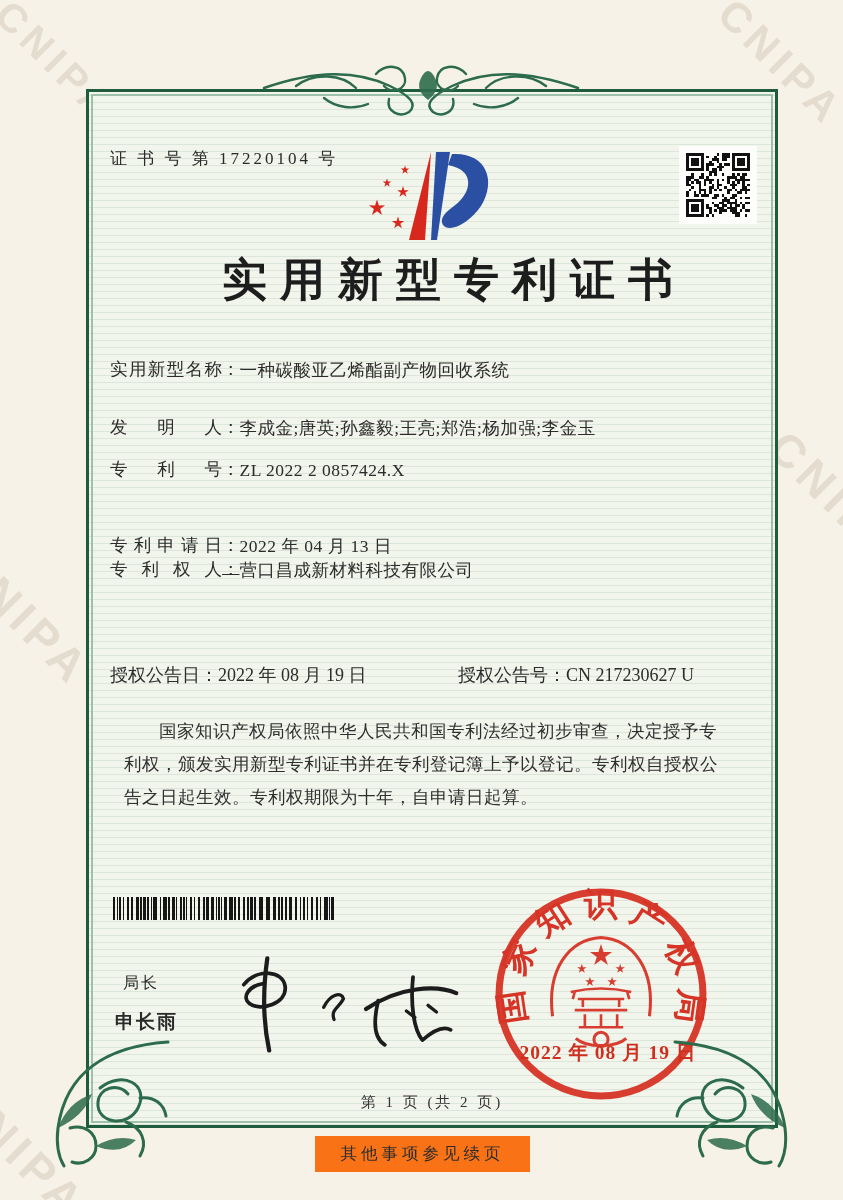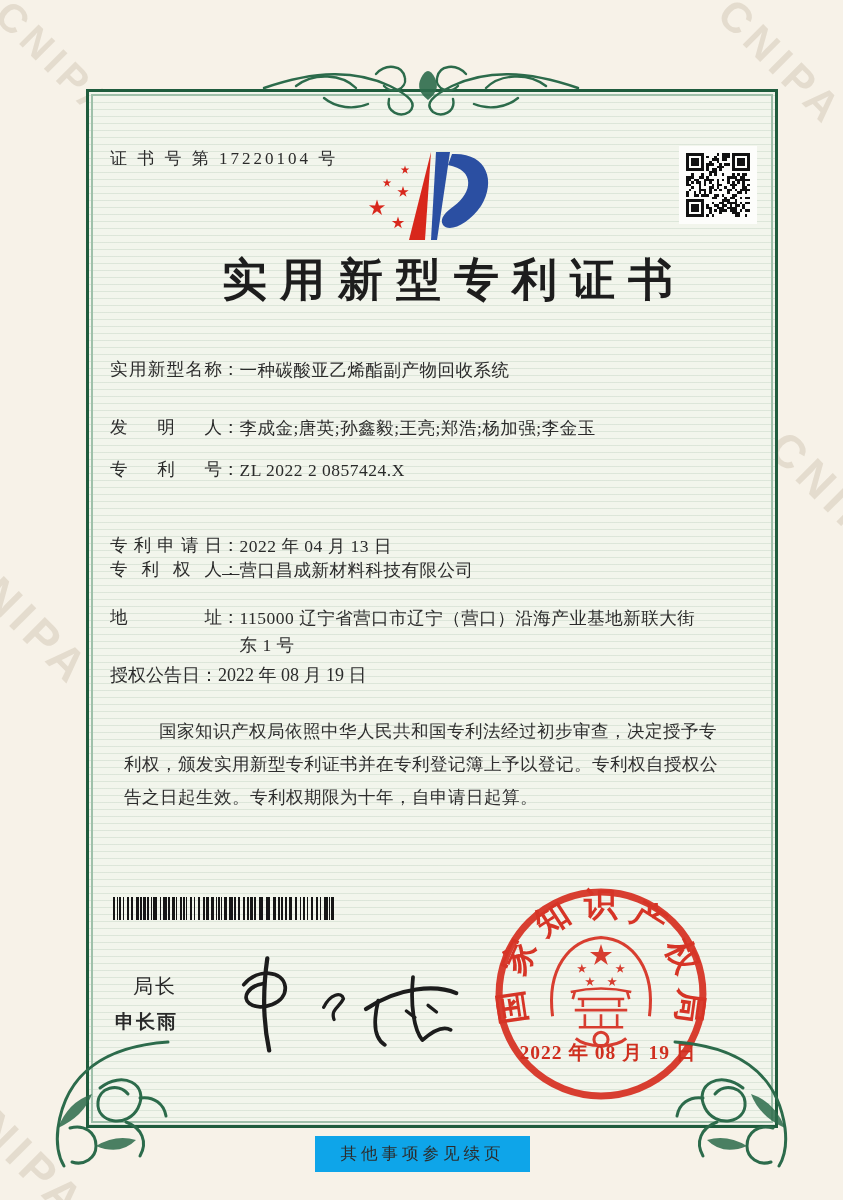--- a/index.html
+++ b/index.html
@@ -33,34 +33,34 @@
   .f-value{display:inline-block;width:462px;vertical-align:top;letter-spacing:0.5px;
            line-height:27px;}
 
   .grant-row{position:absolute;left:21px;top:571px;width:640px;font-size:18px;color:#2b2b2b;}
   .grant-no{position:absolute;left:348px;top:0;}
 
   .paras{position:absolute;left:18px;top:606px;width:638px;font-size:17.5px;
          line-height:33px;color:#2e2e2e;letter-spacing:0.5px;}
   .paras p{margin:17px;text-indent:2em;}
 
-  .sign-title{left:44px;top:881px;font-size:20px;color:#2a2a2a;letter-spacing:2px;}
+  .sign-title{left:34px;top:881px;font-size:16px;color:#2a2a2a;letter-spacing:2px;}
   .sign-name{left:26px;top:917px;font-size:19px;color:#2a2a2a;letter-spacing:2px;font-weight:bold;}
 
   .page-info{left:0;right:0;top:1001px;text-align:center;font-size:15px;
              letter-spacing:3px;color:#333;}
 
   .qr-box{left:590px;top:54px;width:78px;height:78px;background:#fdfdfb;
           display:flex;align-items:center;justify-content:center;}
 
   .seal-date{left:414px;top:947px;width:210px;text-align:center;font-size:19.5px;
              font-weight:700;color:#cf2f1f;letter-spacing:1px;}
 
   .note-strip{position:absolute;left:315px;top:1136px;width:215px;height:36px;
-              background:#0ea5e9;z-index:3;display:flex;align-items:center;
+              background:#f97316;z-index:3;display:flex;align-items:center;
               justify-content:center;font-size:16.5px;letter-spacing:4px;color:#2c2c2c;}
 
   .deco{position:absolute;z-index:4;pointer-events:none;}
   svg{display:block;}
 </style>
 </head>
 <body>
 
 <div class="page">
 
@@ -409,26 +409,26 @@
     </div>
     <div class="field-row" style="top:365px;font-family:Liberation Serif, serif;">
       <span class="f-label">专利号</span><span class="f-colon">：</span><span class="f-value">ZL 2022 2 0857424.X</span>
     </div>
     <div class="field-row" style="top:415px;margin-top:26px;">
       <span class="f-label">专利申请日</span><span class="f-colon">：</span><span class="f-value">2022 年 04 月 13 日</span>
     </div>
     <div class="field-row" style="top:465px;text-decoration:underline;">
       <span class="f-label">专利权人</span><span class="f-colon">：</span><span class="f-value">营口昌成新材料科技有限公司</span>
     </div>
-    <div class="field-row" style="top:513px;">
-      <span class="f-label">地址</span><span class="f-colon">：</span><span class="f-value">115000 辽宁省营口市辽宁（营口）沿海产业基地新联大街东 1 号</span>
-    </div>
 
     <div class="grant-row">
       <span>授权公告日</span><span>：</span><span>2022 年 08 月 19 日</span>
+      <span class="grant-no">
+        <span>授权公告号</span><span>：</span><span>CN 217230627 U</span>
+      </span>
     </div>
 
     <div class="paras">
       <p>国家知识产权局依照中华人民共和国专利法经过初步审查，决定授予专利权，颁发实用新型专利证书并在专利登记簿上予以登记。专利权自授权公告之日起生效。专利权期限为十年，自申请日起算。</p>
     </div>
 
     <svg id="barcode-svg" class="abs" style="left:24px;top:805px;" width="226" height="23" viewBox="0 0 226 23">
         <rect x="0" y="0" width="2" height="23" fill="#151515"></rect>
         <rect x="4" y="0" width="1" height="23" fill="#151515"></rect>
         <rect x="6" y="0" width="2" height="23" fill="#151515"></rect>
@@ -526,20 +526,21 @@
         <path d="M84,108 L82,115 M136,108 L138,115"></path>
         <path d="M87,115 h46"></path>
         <path d="M92,115 v8 M128,115 v8"></path>
         <path d="M84,126 h52"></path>
         <path d="M94,130 v12 M110,130 v12 M126,130 v12"></path>
         <path d="M88,143 h44"></path>
       </g>
     </svg>
     <div class="abs seal-date">2022 年 08 月 19 日</div>
 
+    <div class="abs page-info">第 1 页 (共 2 页)</div>
   </div>
 
   <svg class="deco" style="left:258px;top:52px;" width="326" height="72" viewBox="0 0 326 72">
     <g stroke="#2c6b4b" fill="none" stroke-width="2.4" stroke-linecap="round">
       <g>
         <path d="M6,36 C58,18 98,18 132,34 C152,44 160,52 151,60 C142,66 128,60 131,47"></path>
         <path d="M38,34 c18,-14 46,-12 60,2"></path>
         <path d="M118,22 c10,-11 27,-9 29,4 c2,11 -13,17 -21,8"></path>
         <path d="M66,46 c12,10 30,12 44,6"></path>
       </g>

